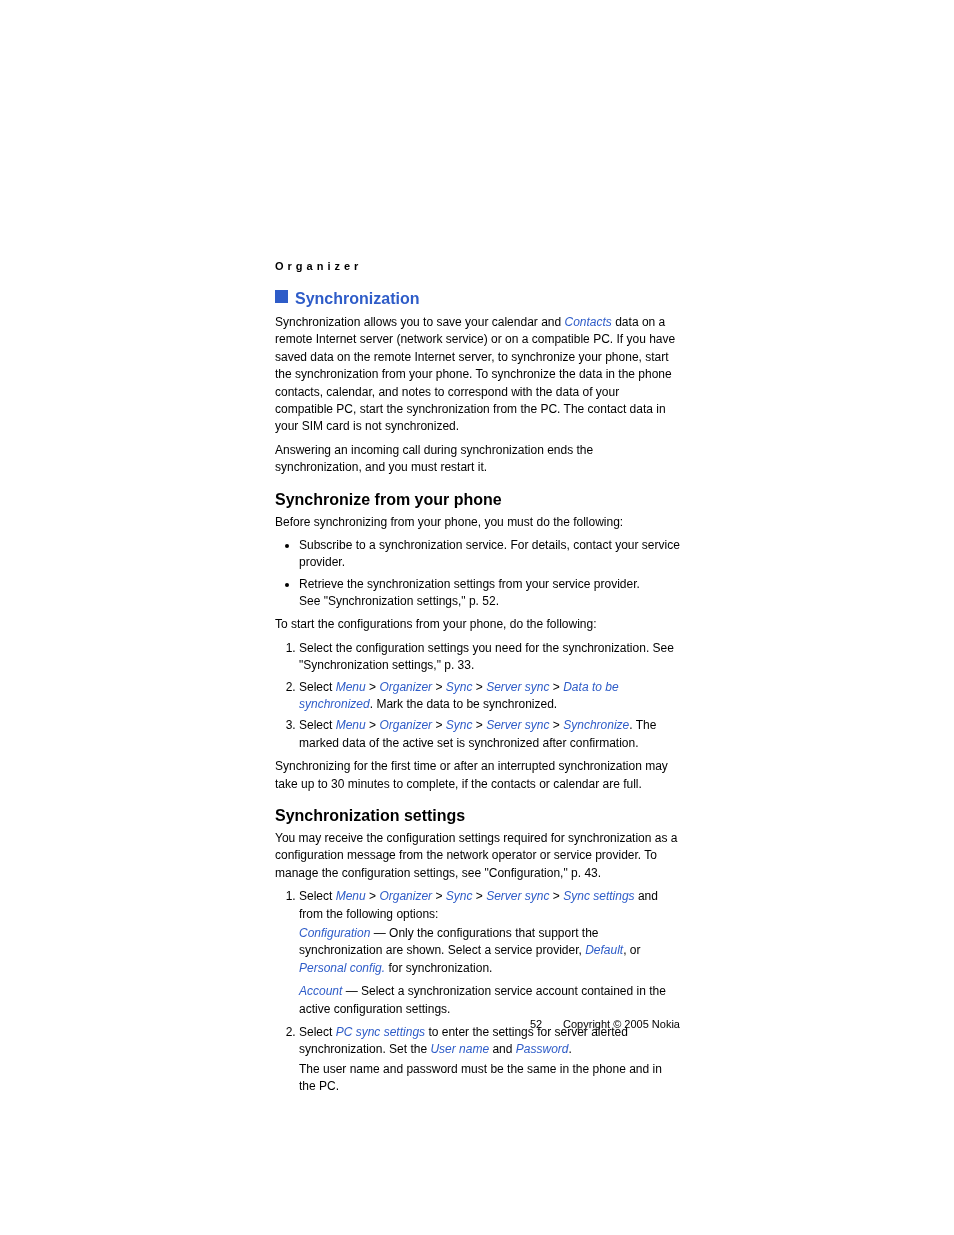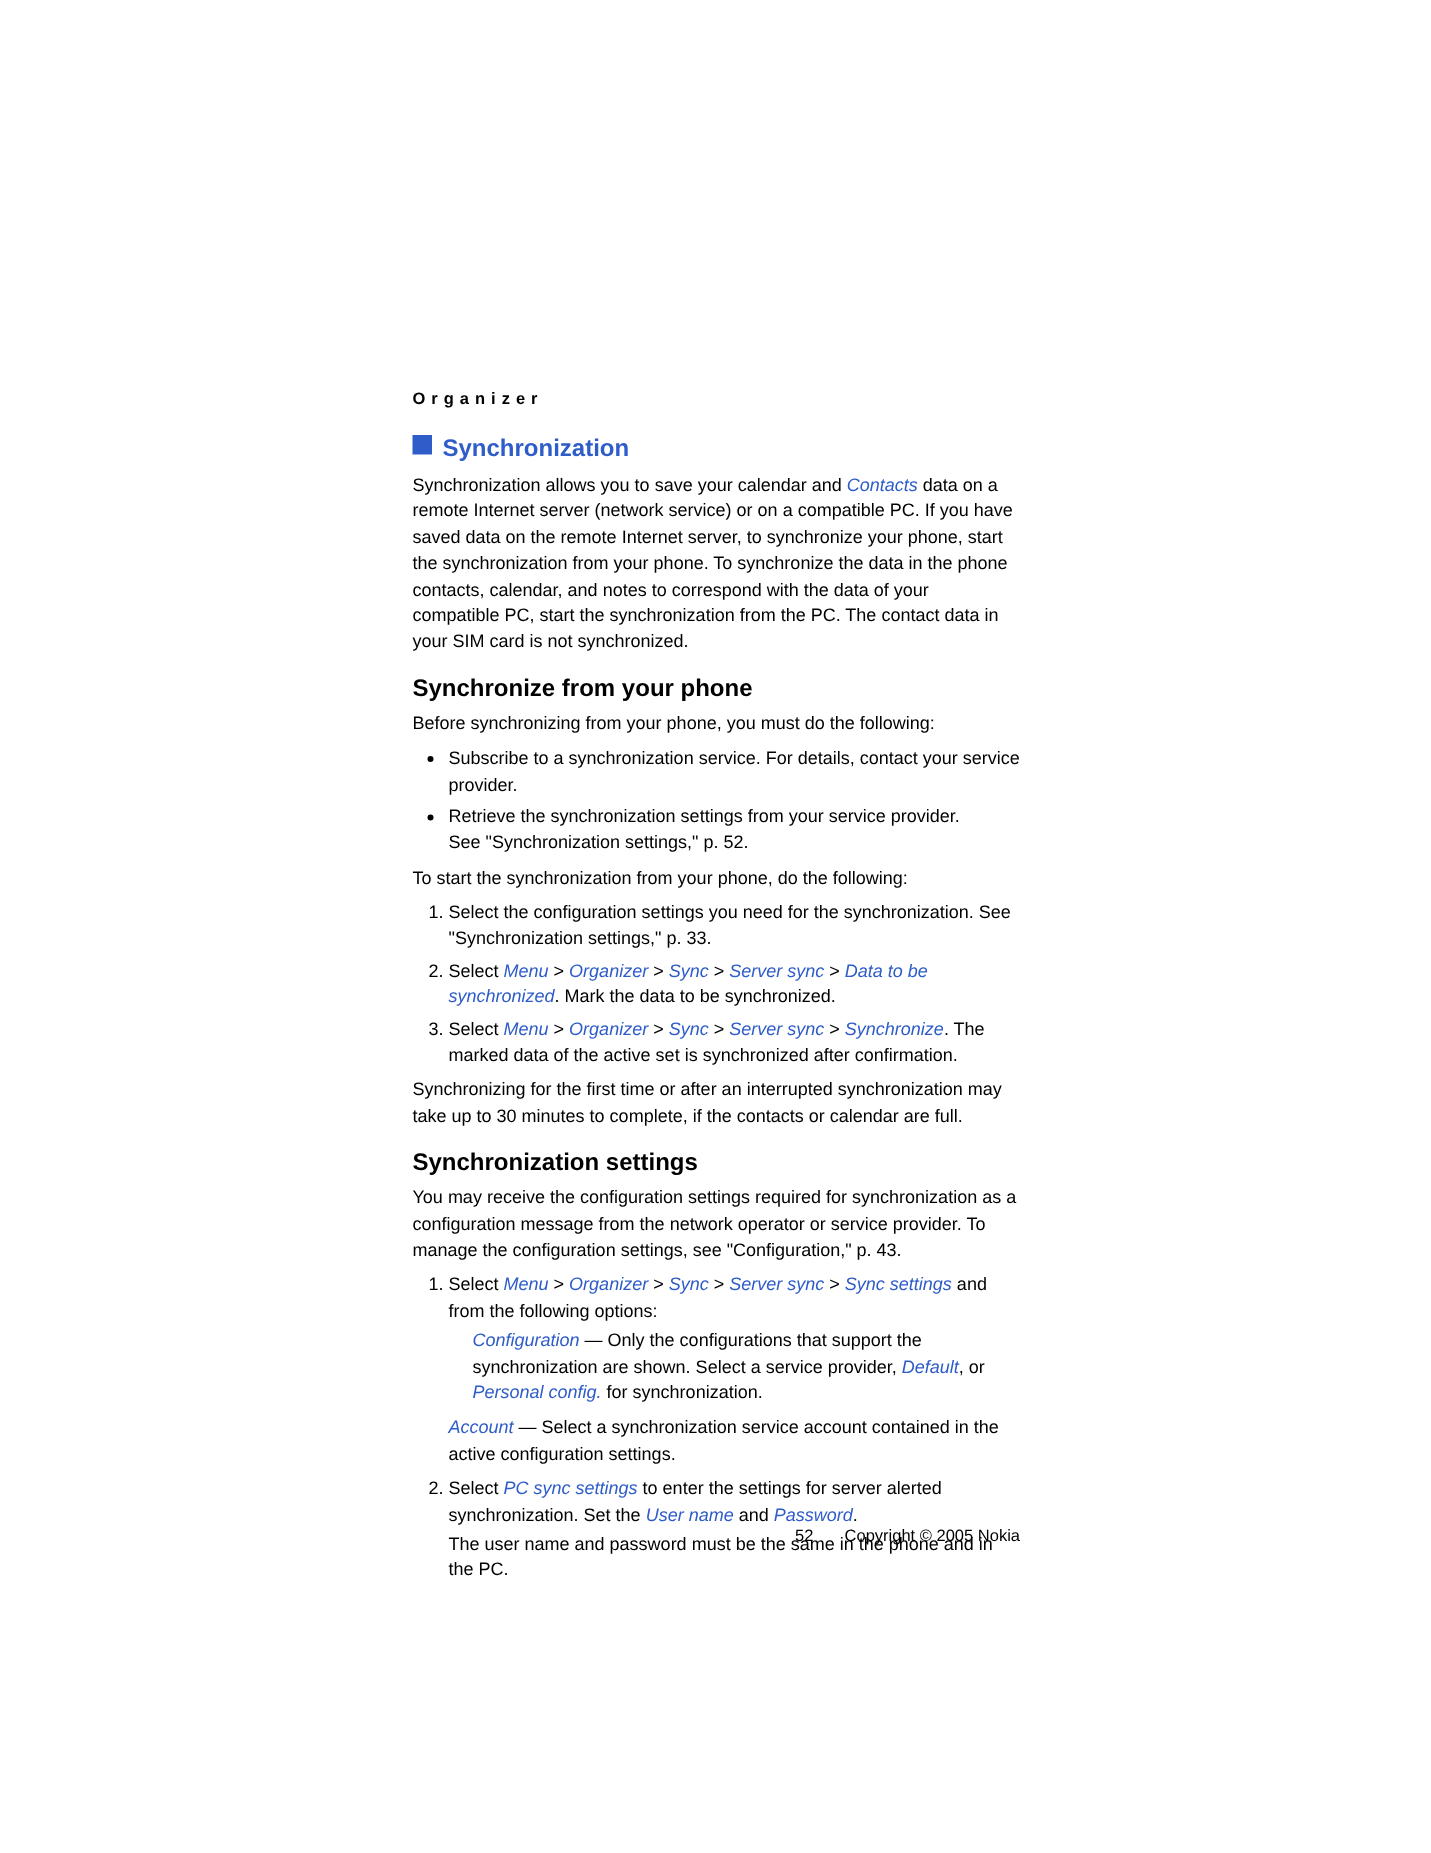--- a/index.html
+++ b/index.html
@@ -80,48 +80,49 @@
 
   <div class="header-cat">Organizer</div>
 
   <div class="h1">
     <span class="square"></span><span>Synchronization</span>
   </div>
 
   <p>
     <span>Synchronization allows you to save your calendar and </span><span class="link">Contacts</span><span> data on a remote Internet server (network service) or on a compatible PC. If you have saved data on the remote Internet server, to synchronize your phone, start the synchronization from your phone. To synchronize the data in the phone contacts, calendar, and notes to correspond with the data of your compatible PC, start the synchronization from the PC. The contact data in your SIM card is not synchronized.</span>
   </p>
+  <p>Answering an incoming call during synchronization ends the synchronization, and you must restart it.</p>
 
   <div class="h2">Synchronize from your phone</div>
   <p>Before synchronizing from your phone, you must do the following:</p>
   <ul>
     <li>Subscribe to a synchronization service. For details, contact your service provider.</li>
     <li>
       <span>Retrieve the synchronization settings from your service provider.</span><br>
       <span>See "Synchronization settings," p. 52.</span>
     </li>
   </ul>
-  <p>To start the synchronization from your phone, do the following:</p>
+  <p>To start the configurations from your phone, do the following:</p>
   <ol>
     <li>Select the configuration settings you need for the synchronization. See "Synchronization settings," p. 33.</li>
     <li>
       <span>Select </span><span class="link">Menu</span><span> &gt; </span><span class="link">Organizer</span><span> &gt; </span><span class="link">Sync</span><span> &gt; </span><span class="link">Server sync</span><span> &gt; </span><span class="link">Data to be synchronized</span><span>. Mark the data to be synchronized.</span>
     </li>
     <li>
       <span>Select </span><span class="link">Menu</span><span> &gt; </span><span class="link">Organizer</span><span> &gt; </span><span class="link">Sync</span><span> &gt; </span><span class="link">Server sync</span><span> &gt; </span><span class="link">Synchronize</span><span>. The marked data of the active set is synchronized after confirmation.</span>
     </li>
   </ol>
   <p>Synchronizing for the first time or after an interrupted synchronization may take up to 30 minutes to complete, if the contacts or calendar are full.</p>
 
   <div class="h2">Synchronization settings</div>
   <p>You may receive the configuration settings required for synchronization as a configuration message from the network operator or service provider. To manage the configuration settings, see "Configuration," p. 43.</p>
   <ol>
     <li>
       <span>Select </span><span class="link">Menu</span><span> &gt; </span><span class="link">Organizer</span><span> &gt; </span><span class="link">Sync</span><span> &gt; </span><span class="link">Server sync</span><span> &gt; </span><span class="link">Sync settings</span><span> and from the following options:</span>
-      <p class="indent-sub" style="margin-left:16px">
+      <p class="indent-sub" style="margin-left:0">
         <span class="link">Configuration</span><span> — Only the configurations that support the synchronization are shown. Select a service provider, </span><span class="link">Default</span><span>, or </span><span class="link">Personal config.</span><span> for synchronization.</span>
       </p>
       <p class="indent-sub" style="margin-left:0">
         <span class="link">Account</span><span> — Select a synchronization service account contained in the active configuration settings.</span>
       </p>
     </li>
     <li>
       <span>Select </span><span class="link">PC sync settings</span><span> to enter the settings for server alerted synchronization. Set the </span><span class="link">User name</span><span> and </span><span class="link">Password</span><span>.</span>
       <p class="indent-sub" style="margin-left:0">The user name and password must be the same in the phone and in the PC.</p>
     </li>

